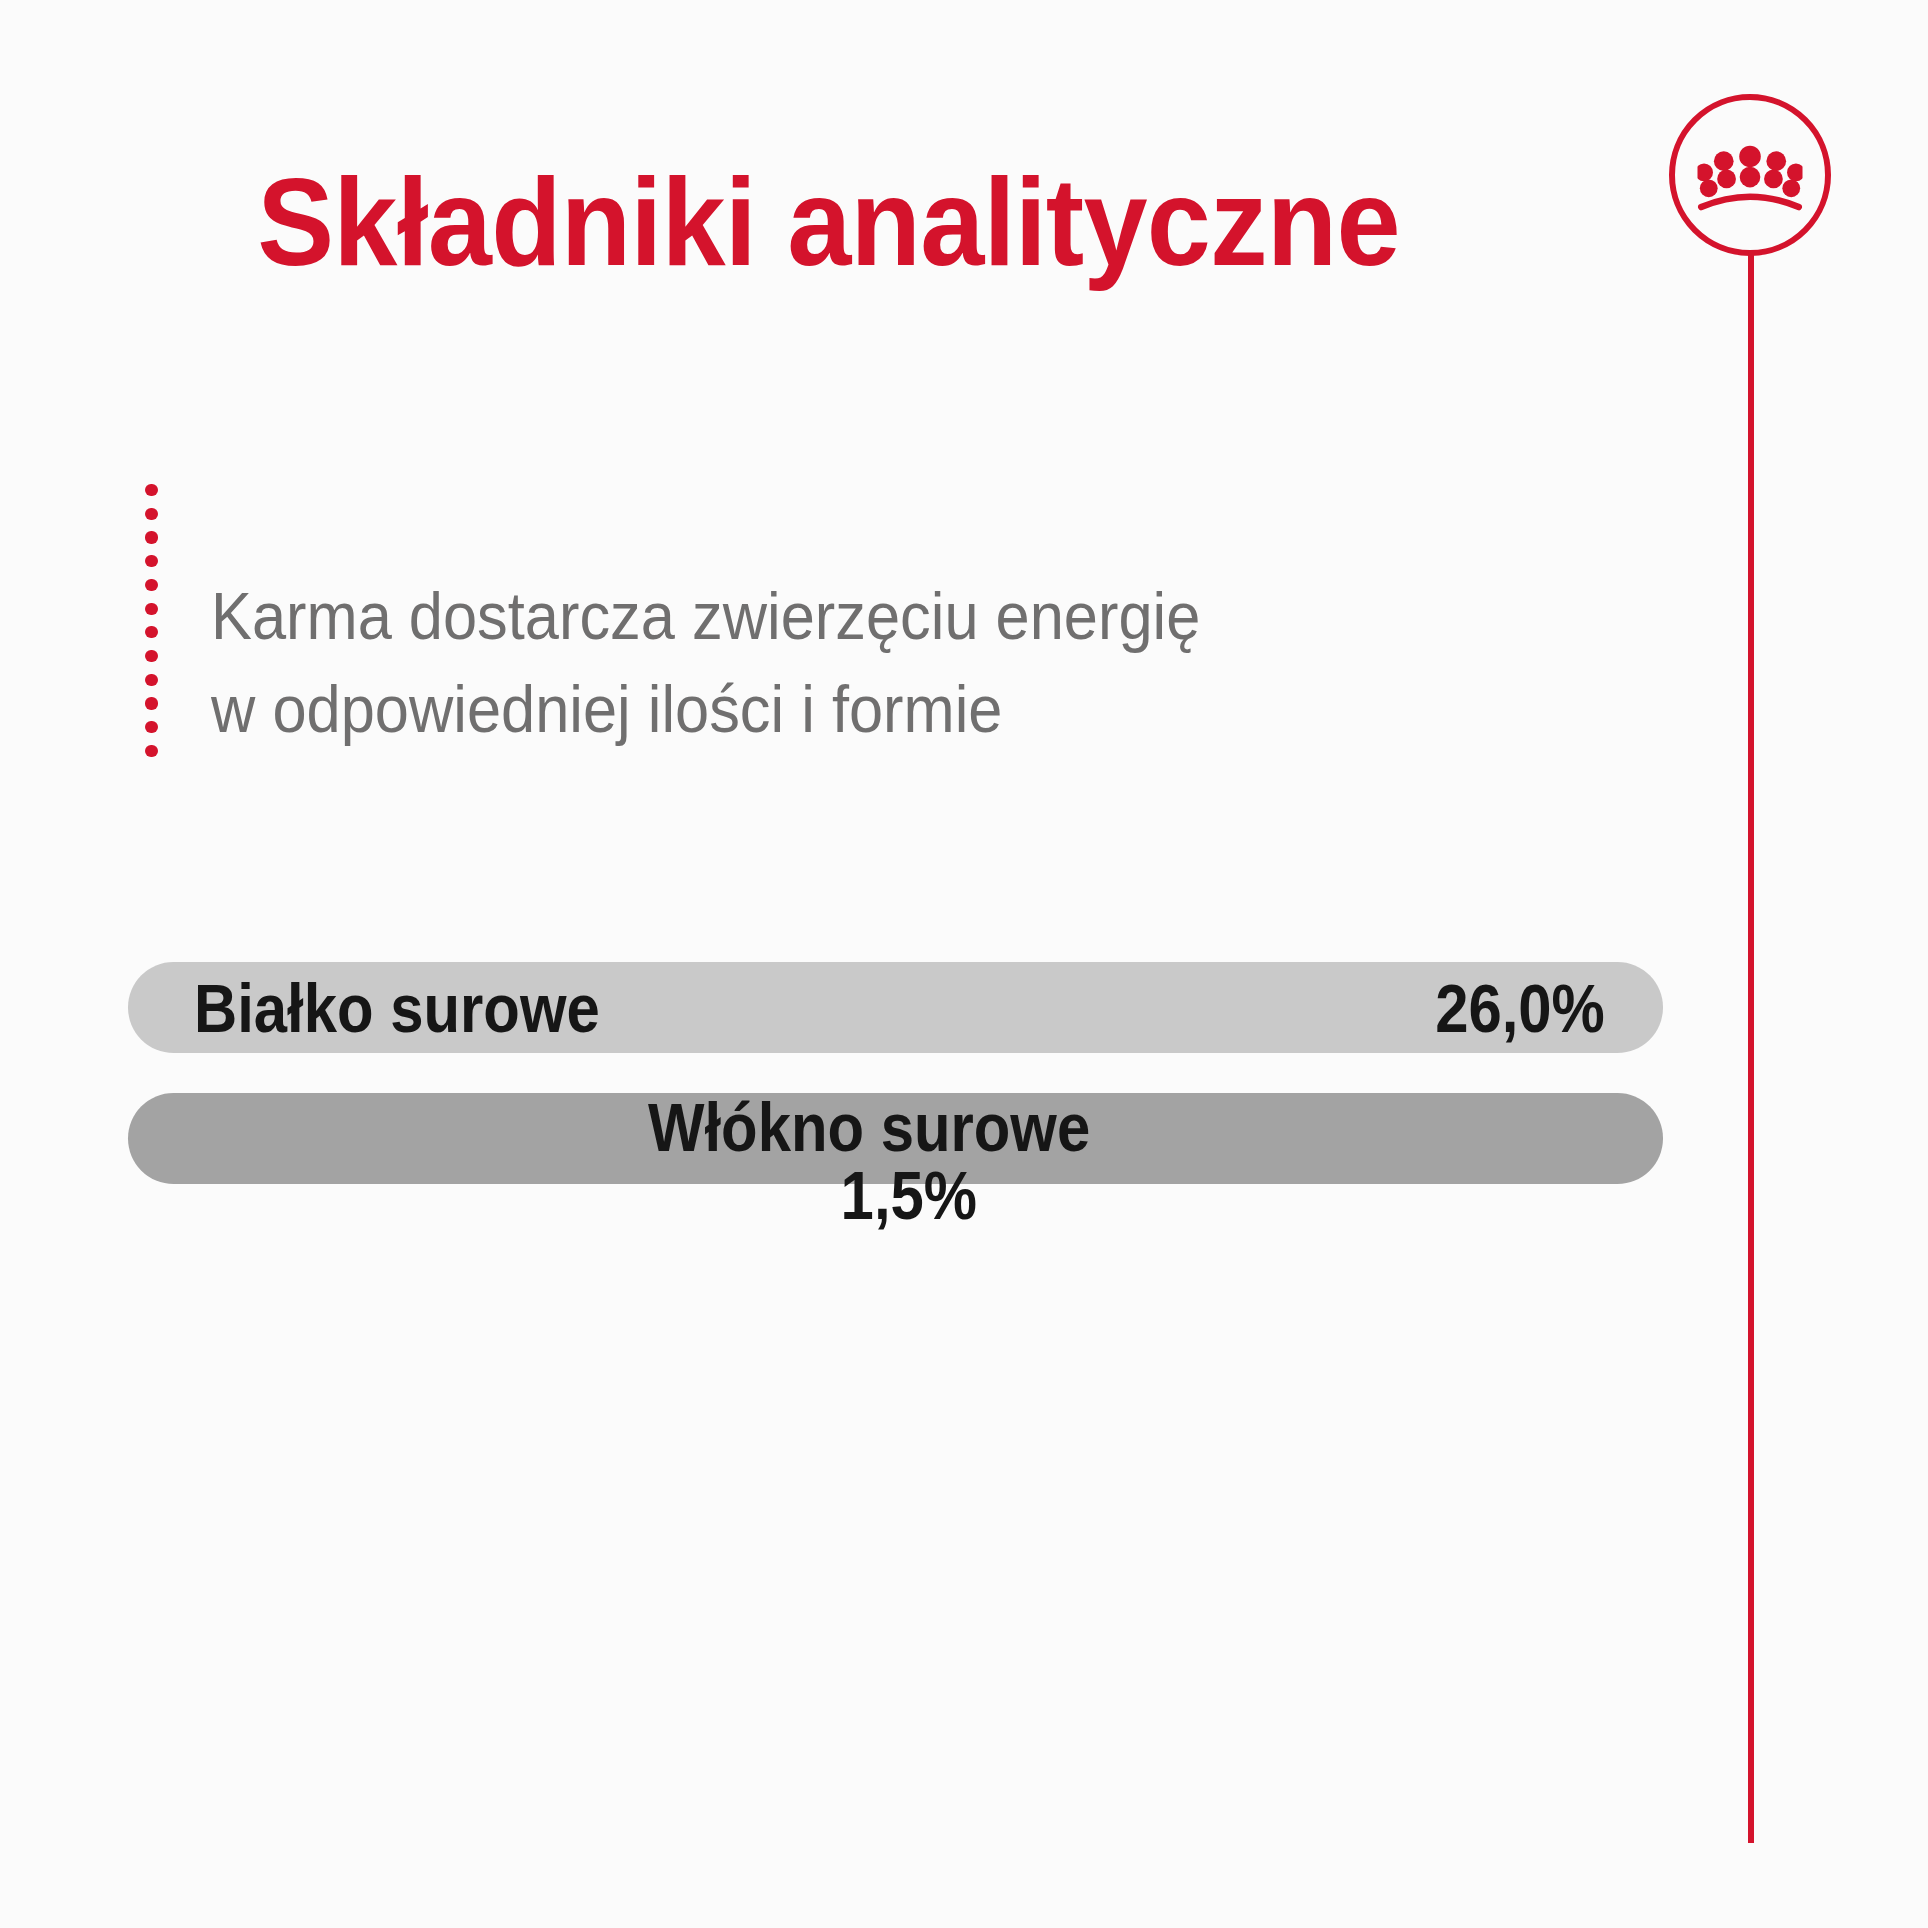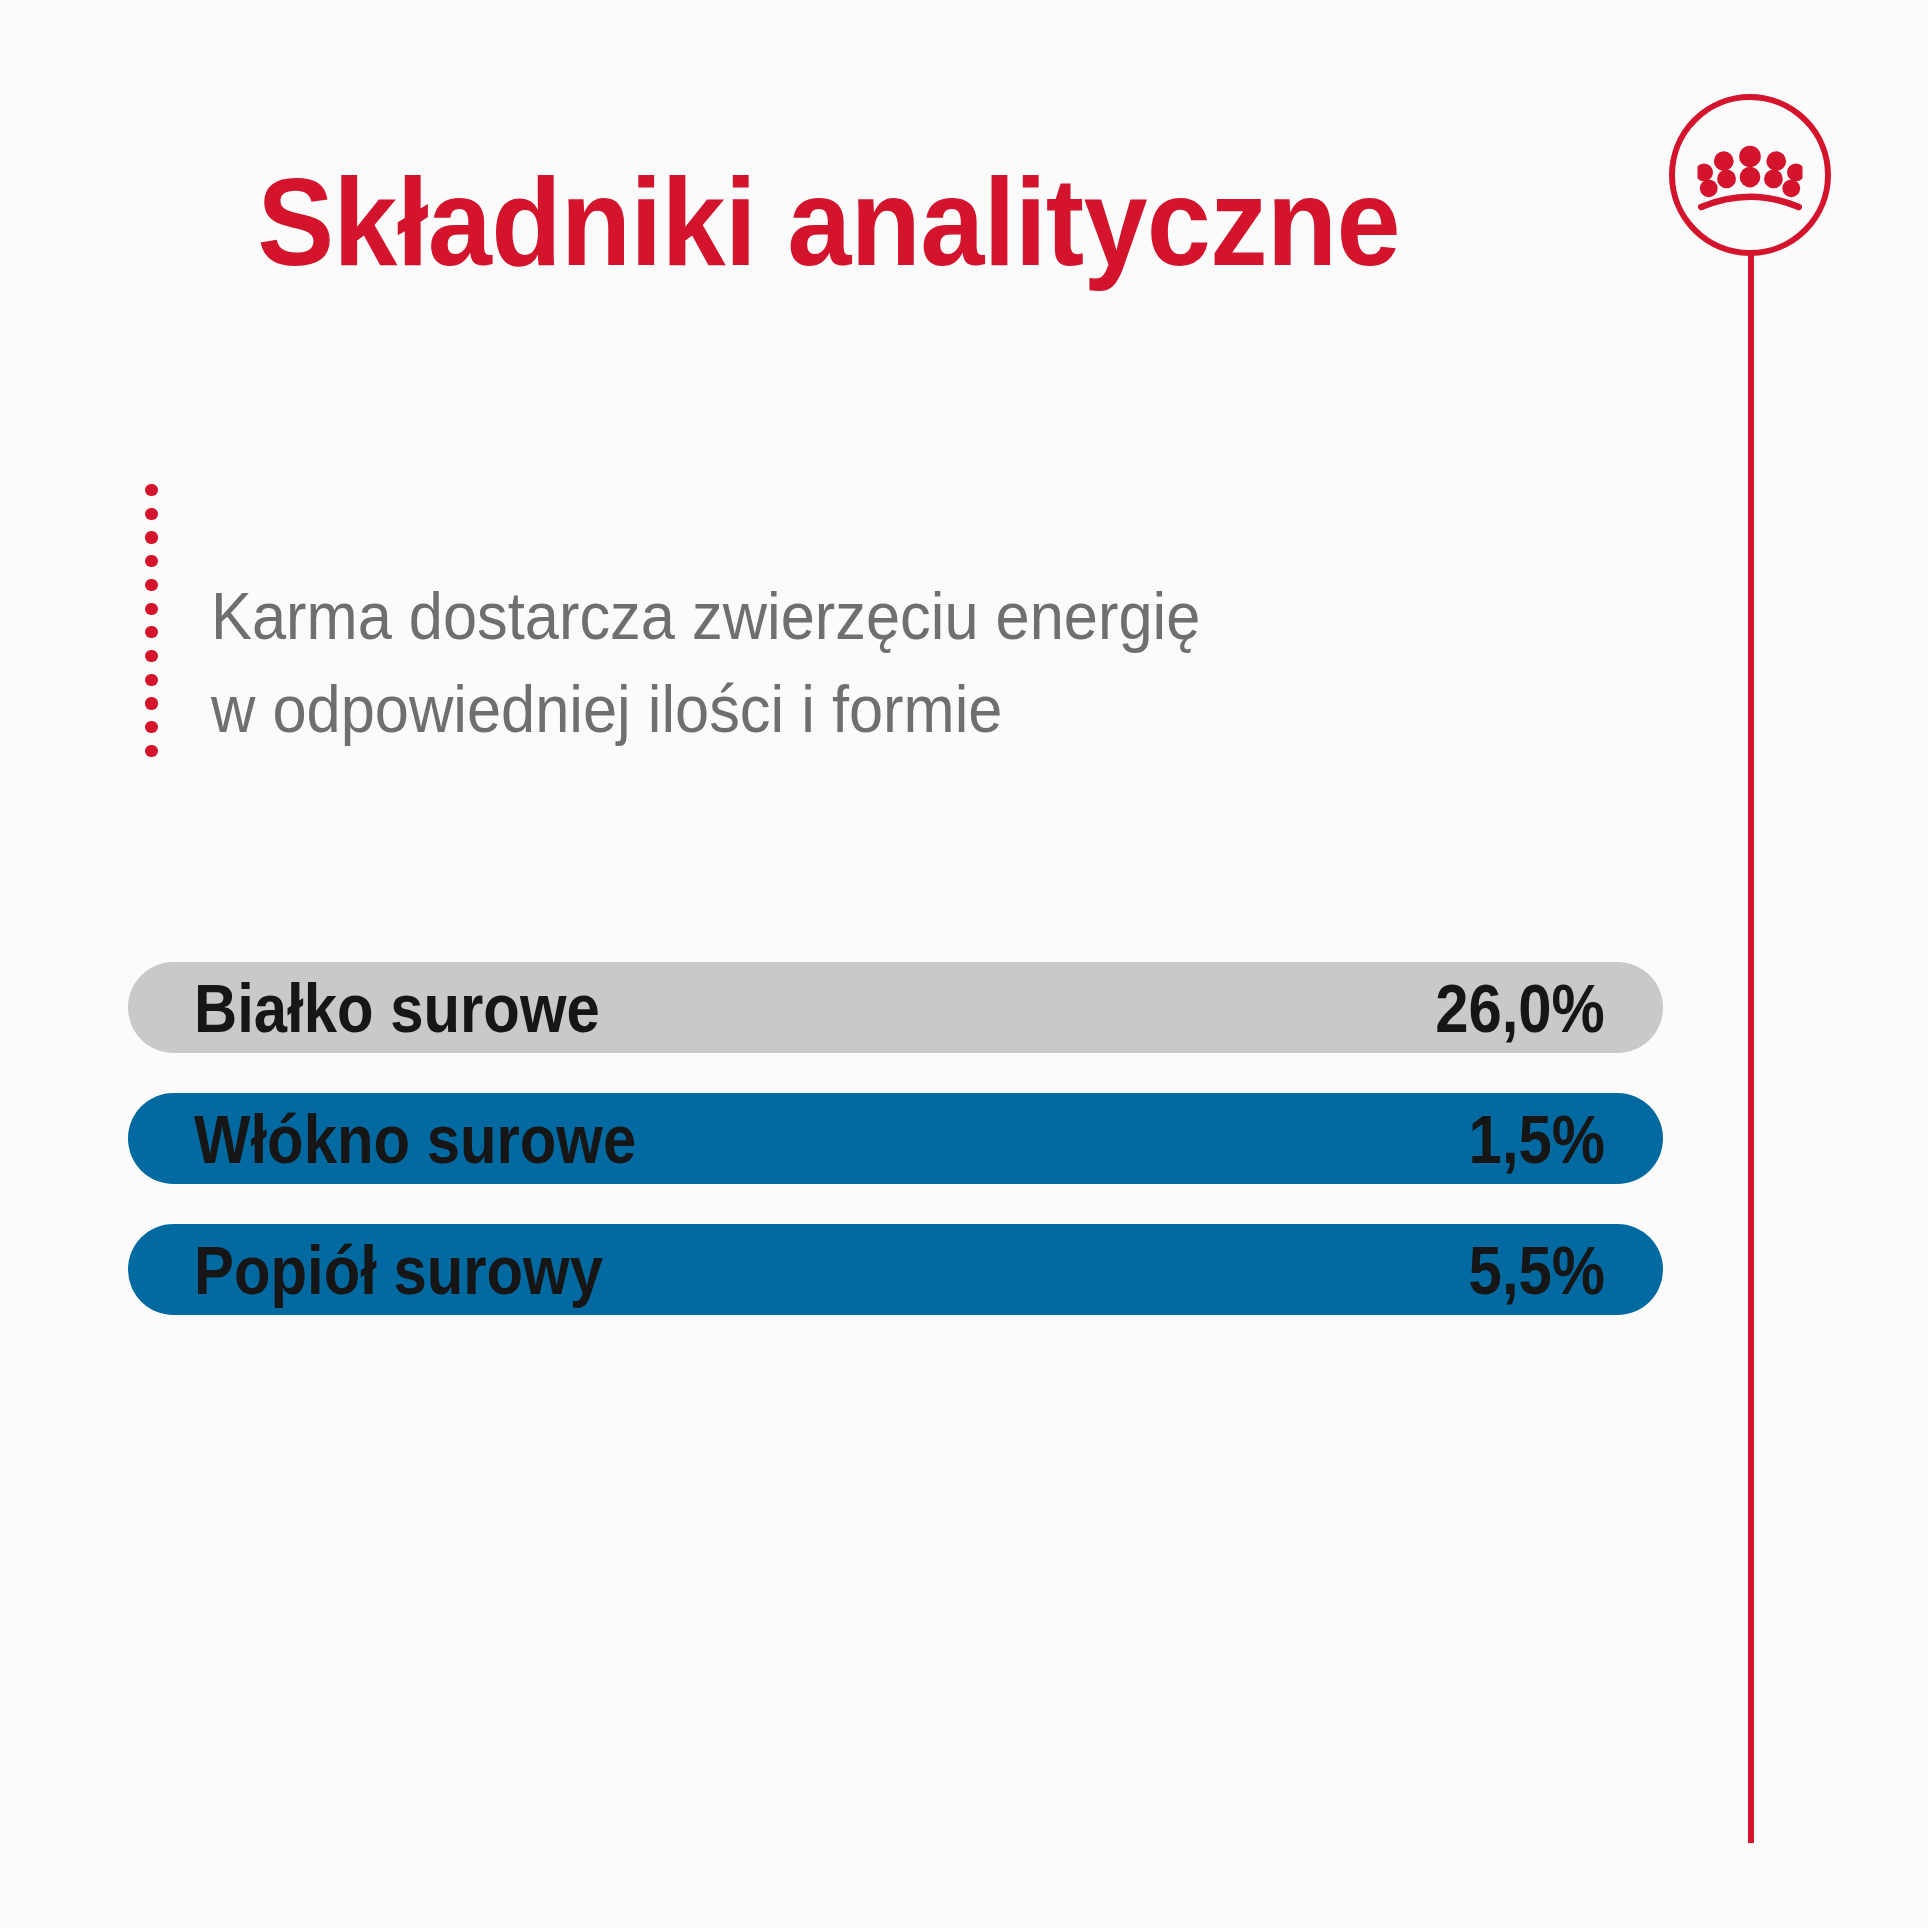--- a/index.html
+++ b/index.html
@@ -103,21 +103,21 @@
     position:relative;
     height:91px;
     border-radius:46px;
     margin-bottom:40px;
     display:flex;
     align-items:center;
     justify-content:space-between;
     padding:0 58px 0 66px;
   }
   .row.dark  { background:#c9c9c9; }
-  .row.light { background:#0369a1; }
+  .row.light { background:#a3a3a3;flex-direction:column; }
   .row-label, .row-value {
     color:#161616;
     font-size:68px;
     font-weight:700;
     line-height:1;
     transform:scaleX(0.88);
     white-space:nowrap;
   }
   .row-label { transform-origin:left center; }
   .row-value { transform-origin:right center; }
@@ -174,20 +174,16 @@
       <span class="row-label">Białko surowe</span>
       <span class="row-value">26,0%</span>
     </div>
 
     <div class="row light">
       <span class="row-label">Włókno surowe</span>
       <span class="row-value">1,5%</span>
     </div>
 
 
-    <div class="row light">
-      <span class="row-label">Popiół surowy</span>
-      <span class="row-value">5,5%</span>
-    </div>
 
   </div>
 </div>
 
 
 </body></html>

